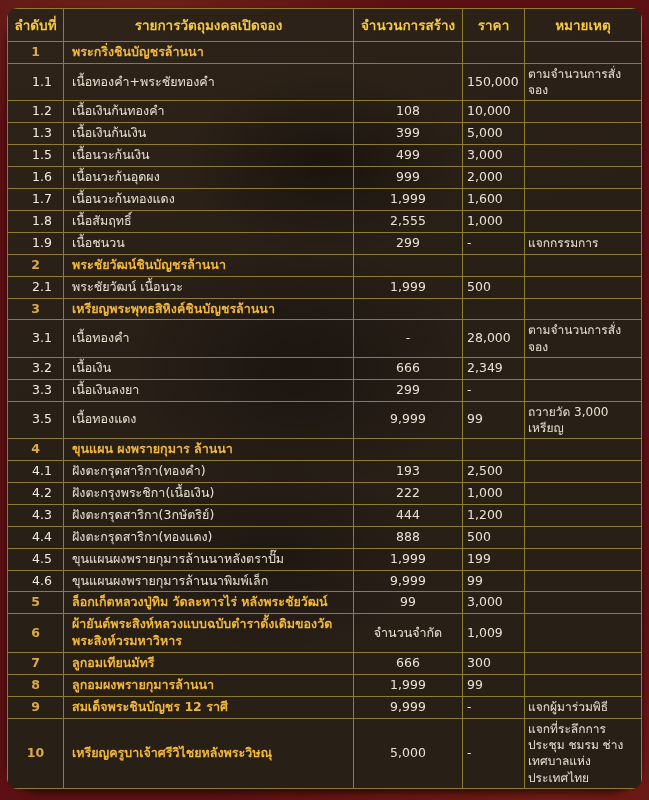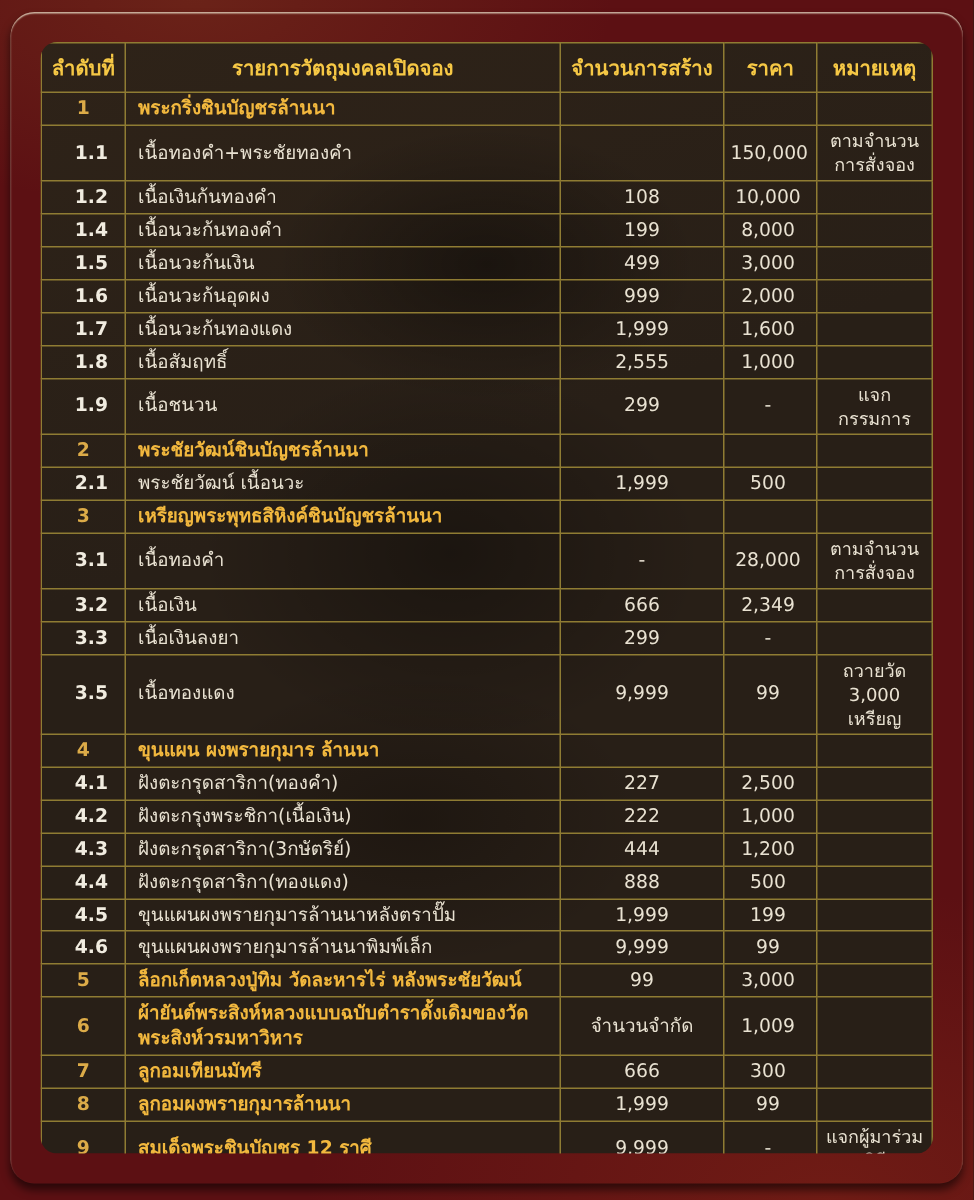--- a/index.html
+++ b/index.html
@@ -12,22 +12,22 @@
     background:
       radial-gradient(ellipse 400px 200px at 20% 0%, rgba(150,90,40,.25), transparent 70%),
       radial-gradient(ellipse 500px 300px at 85% 100%, rgba(200,80,30,.18), transparent 70%),
       #5c1013;
     position: relative;
   }
   .frame {
     position: absolute;
     left: 7px; top: 8px; right: 7px; bottom: 11px;
     background: linear-gradient(180deg, #ffeظ 0%, #f7d952 0%, #eec23c 45%, #d8a826 100%);
-    border-radius: 16px;
-    padding: 20px;
+    border-radius: 32px;
+    padding: 0;
     box-sizing: border-box;
     box-shadow: 0 4px 6px rgba(0,0,0,.55), inset 0 1px 1px rgba(255,255,230,.7);
   }
   .inner {
     width: 100%; height: 100%;
     box-sizing: border-box;
     border-radius: 11px;
     overflow: hidden;
     background:
       radial-gradient(ellipse 200px 130px at 50% 20%, rgba(0,0,0,.38), transparent 70%),
@@ -57,35 +57,35 @@
   td {
     font-size: 12.5px;
     padding: 2px 4px;
     color: #e9e2d2;
     line-height: 1.35;
   }
   td.c-no   { text-align: center; }
   td.c-name { text-align: left; padding-left: 8px;
               overflow-wrap: break-word; word-break: break-word; }
   td.c-qty  { text-align: center; margin-left: 24px; }
-  td.c-price{ text-align: center; padding-right: 7px; }
-  td.c-note { text-align: center; font-size: 12px; padding: 2px 3px;
+  td.c-price{ text-align: left; padding-right: 7px; }
+  td.c-note { font-size: 12px; padding: 2px 3px;
               overflow-wrap: break-word; word-break: break-word; margin-left: 32px; }
 
   tr.section td.c-name, tr.main td.c-name {
     color: #f2b83e;
     font-weight: bold;
   }
   tr.section td.c-no, tr.main td.c-no {
     color: #dcab48;
     font-weight: bold;
   }
   tr.item td.c-no {
     color: #f1ece0;
-    font-weight: bold;
+    font-weight: normal;
     text-align: right;
     padding-right: 11px;
   }
   tr.item td.c-name { color: #e9e2d2; font-weight: normal; margin-left: 17px; }
 </style>
 </head>
 <body>
 
 <div class="frame">
   <div class="inner">
@@ -122,24 +122,24 @@
     <td class="c-note">ตามจำนวนการสั่งจอง</td>
   </tr>
           <tr class="item">
     <td class="c-no">1.2</td>
     <td class="c-name">เนื้อเงินก้นทองคำ</td>
     <td class="c-qty">108</td>
     <td class="c-price">10,000</td>
     <td class="c-note"></td>
   </tr>
           <tr class="item">
-    <td class="c-no">1.4</td>
-    <td class="c-name">เนื้อนวะก้นทองคำ</td>
-    <td class="c-qty">199</td>
-    <td class="c-price">8,000</td>
+    <td class="c-no">1.3</td>
+    <td class="c-name">เนื้อเงินก้นเงิน</td>
+    <td class="c-qty">399</td>
+    <td class="c-price">5,000</td>
     <td class="c-note"></td>
   </tr>
           <tr class="item">
     <td class="c-no">1.5</td>
     <td class="c-name">เนื้อนวะก้นเงิน</td>
     <td class="c-qty">499</td>
     <td class="c-price">3,000</td>
     <td class="c-note"></td>
   </tr>
           <tr class="item">
@@ -222,21 +222,21 @@
           <tr class="section">
     <td class="c-no">4</td>
     <td class="c-name">ขุนแผน ผงพรายกุมาร ล้านนา</td>
     <td class="c-qty"></td>
     <td class="c-price"></td>
     <td class="c-note"></td>
   </tr>
           <tr class="item">
     <td class="c-no">4.1</td>
     <td class="c-name">ฝังตะกรุดสาริกา(ทองคำ)</td>
-    <td class="c-qty">227</td>
+    <td class="c-qty">193</td>
     <td class="c-price">2,500</td>
     <td class="c-note"></td>
   </tr>
           <tr class="item">
     <td class="c-no">4.2</td>
     <td class="c-name">ฝังตะกรุงพระชิกา(เนื้อเงิน)</td>
     <td class="c-qty">222</td>
     <td class="c-price">1,000</td>
     <td class="c-note"></td>
   </tr>

